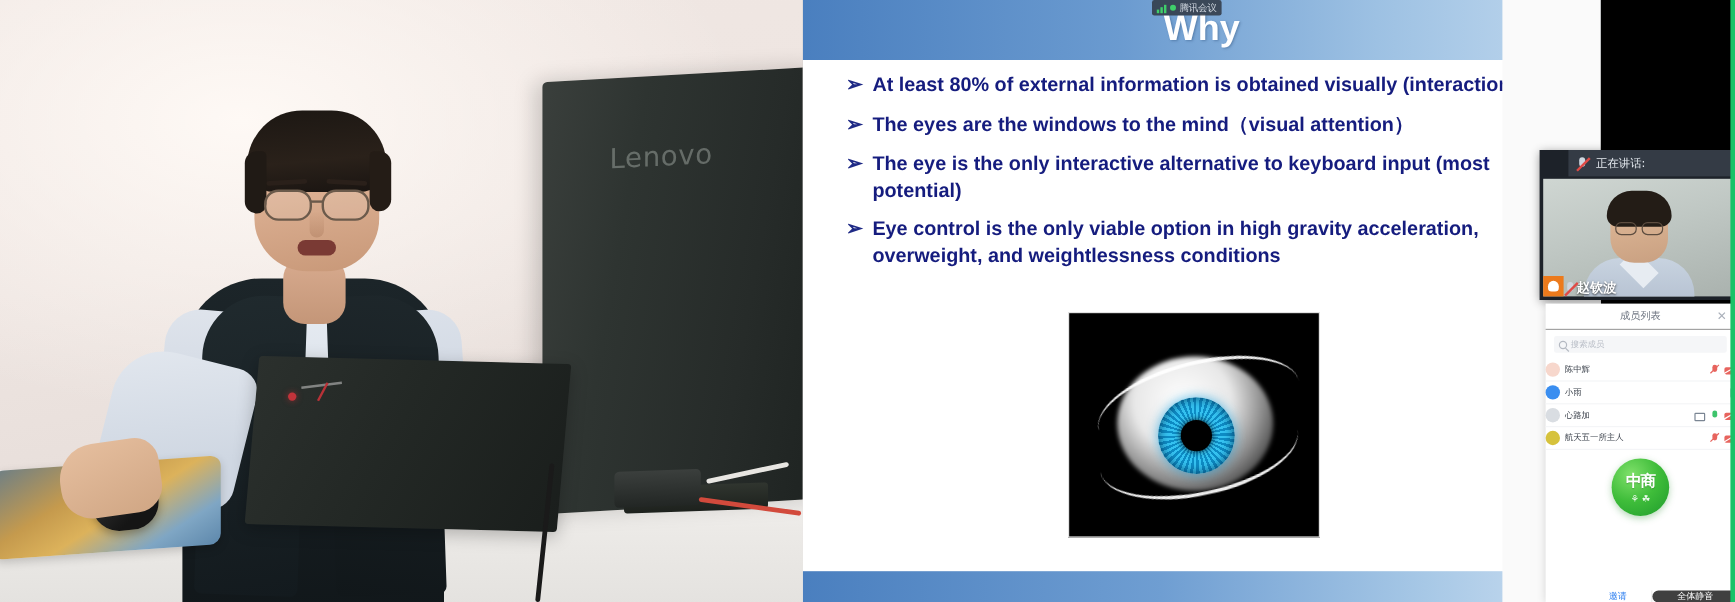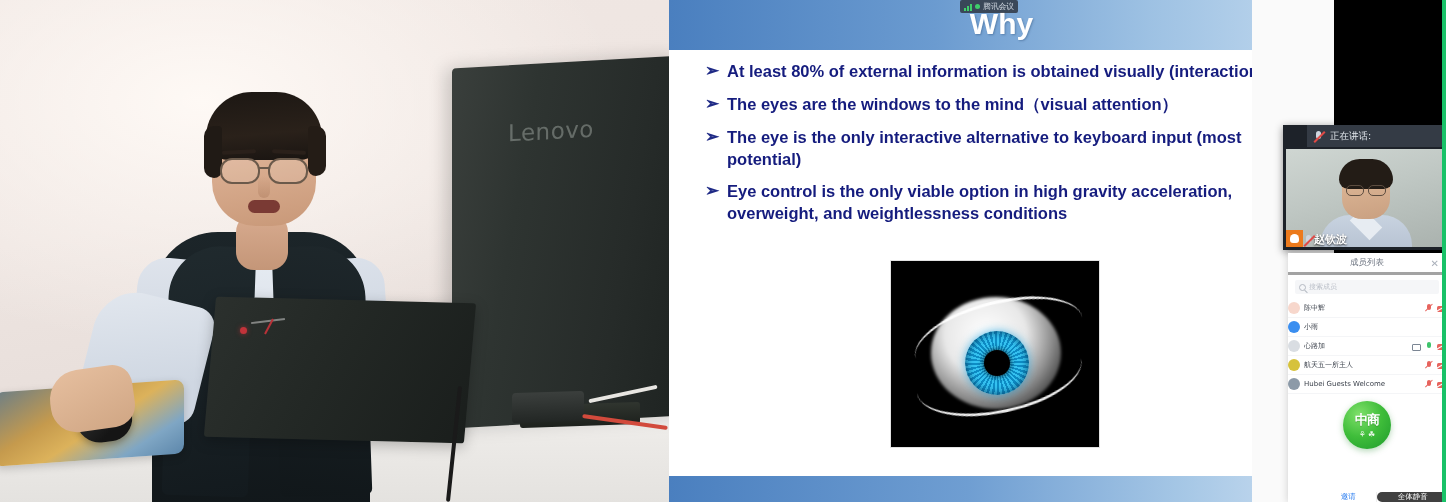--- a/index.html
+++ b/index.html
@@ -199,21 +199,21 @@
     align-items: flex-end; gap: 0; }
   .host-badge { width: 17px; height: 17px; background: #ec7a1c; display: flex;
     align-items: center; justify-content: center; }
   .host-badge span { width: 9px; height: 9px; background: #fff; border-radius: 50% 50% 3px 3px; }
   .spk-name-text { color: #fff; font-size: 11px; font-weight: bold; text-shadow: 0 1px 2px rgba(0,0,0,.8);
     font-family: "DejaVu Sans", sans-serif; }
 
   
   .plist { position: absolute; left: 1288px; top: 253px; width: 158px; height: 249px;
     background: #ffffff; box-shadow: 0 1px 8px rgba(0,0,0,.18); }
-  .plist-head { position: relative; height: 22px; border-bottom: 3px solid #a3a3a3;
+  .plist-head { position: relative; height: 22px; border-bottom: 1px solid #a3a3a3;
     display: flex; align-items: center; justify-content: center; }
   .plist-title { color: #6d7480; font-size: 8.5px; font-family: "DejaVu Sans", sans-serif; }
   .plist-close { position: absolute; right: 7px; top: 5px; color: #aab0ba; font-size: 10px; }
   .plist-search { margin: 5px 7px; height: 14px; background: #f5f6f8; border-radius: 2px;
     display: flex; align-items: center; gap: 3px; padding: 0 4px; }
   .srch-ico { width: 7px; height: 7px; border: 1px solid #b4b9c2; border-radius: 50%; position: relative; }
   .srch-ico::after { content: ""; position: absolute; right: -3px; bottom: -2px; width: 4px; height: 1px;
     background: #b4b9c2; transform: rotate(45deg); }
   .srch-ph { color: #b9bec7; font-size: 7px; font-family: Liberation Serif, serif; }
   .prow { display: flex; align-items: center; height: 19px; padding: 0 0; gap: 4px;
@@ -400,28 +400,20 @@
       </span>
     </div>
     <div class="prow">
       <span class="pav" style="background:#d6c23c"></span>
       <span class="pname">航天五一所主人</span>
       <span class="picons">
         <span class="ic ic-mic-off"></span>
         <span class="ic-cam-off"></span>
       </span>
     </div>
-    <div class="prow">
-      <span class="pav" style="background:#8c9aa8"></span>
-      <span class="pname">Hubei Guests Welcome</span>
-      <span class="picons">
-        <span class="ic ic-mic-off"></span>
-        <span class="ic-cam-off"></span>
-      </span>
-    </div>
 
     <div class="plist-logo">
       <div class="logo-circle">
         <span class="logo-text">中商</span>
         <span class="logo-sub">⚘ ☘</span>
       </div>
     </div>
 
     <div class="plist-actions">
       <div class="btn-sec">邀请</div>

